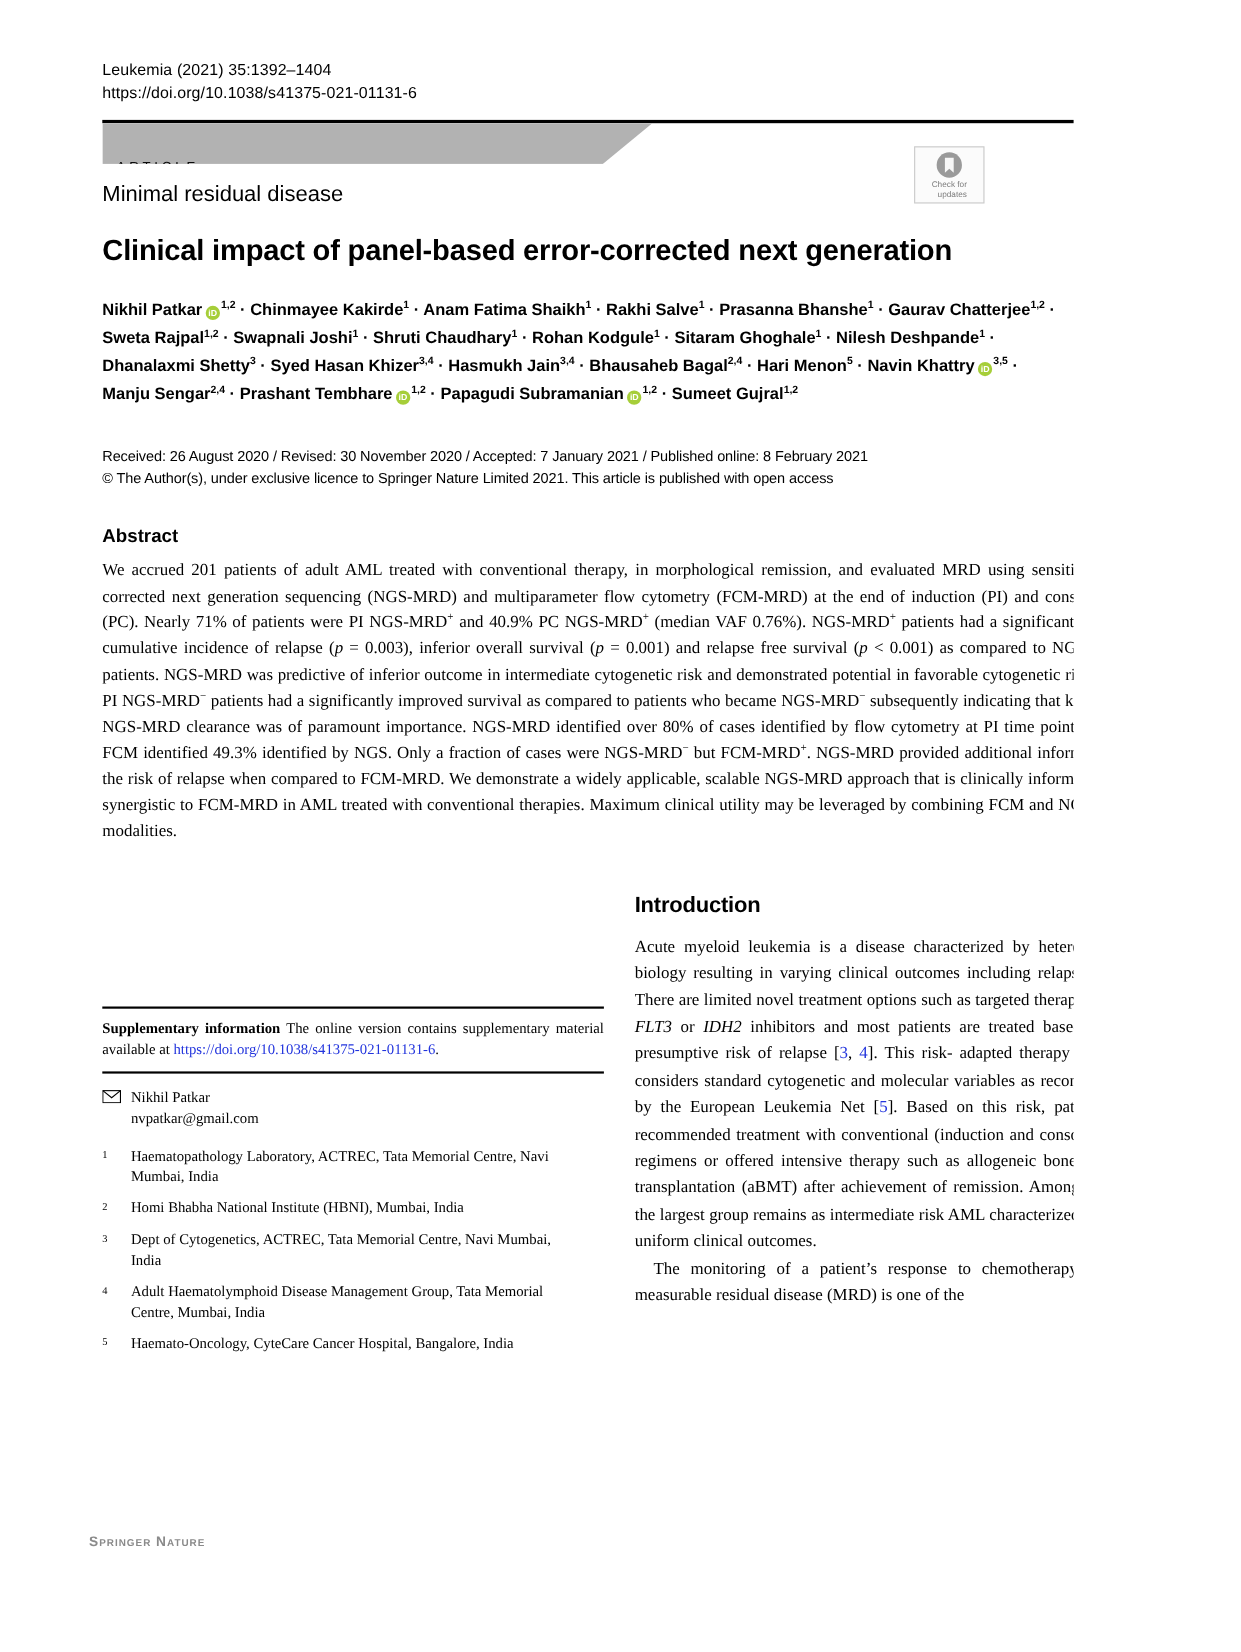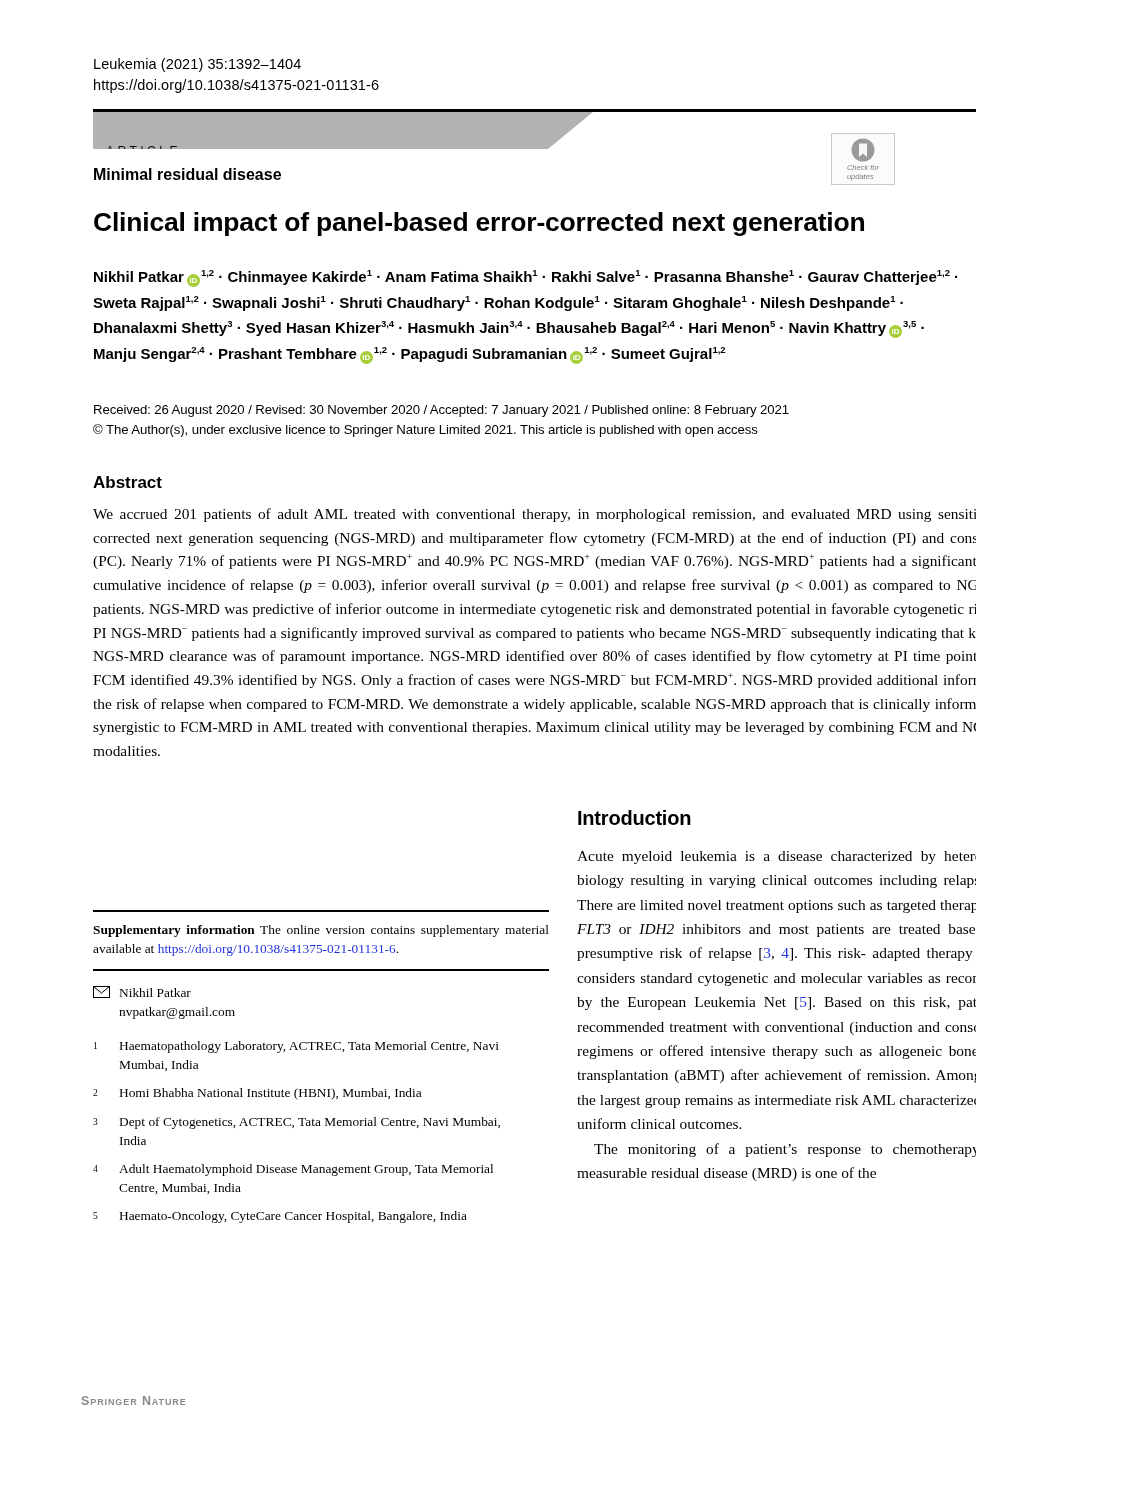--- a/index.html
+++ b/index.html
@@ -11,23 +11,23 @@
   .rule-top{height:3px;background:#000;margin-top:13px;}
   .article-bar{height:37px;background:#b2b2b2;width:500px;
                clip-path:polygon(0 0,100% 0,calc(100% - 45px) 100%,0 100%);
                display:flex;align-items:center;}
   .article-bar span{font-size:12px;font-weight:normal;letter-spacing:3.5px;padding-left:13px;color:#0a0a0a;margin-top:40px;}
 
   .badge{position:absolute;top:133px;right:81px;width:62px;height:50px;border:1px solid #c9c9c9;
          background:#fbfbfb;display:flex;flex-direction:column;align-items:center;justify-content:center;
          cursor:pointer;}
   .badge svg{display:block;margin-bottom:1px;}
-  .badge .bt{font-size:7.5px;line-height:8.5px;color:#7d7d7d;text-align:left;font-style:italic;}
+  .badge .bt{font-size:7.5px;line-height:8.5px;color:#7d7d7d;text-align:right;}
 
-  .kicker{margin-top:17px;font-size:16px;font-weight:bold;}
+  .kicker{margin-top:17px;font-size:20px;font-weight:normal;}
   .title{margin-top:21px;font-size:26.5px;line-height:34px;font-weight:bold;letter-spacing:-0.2px;}
 
   .authors{margin-top:25px;font-size:15px;font-weight:bold;line-height:25.5px;width:940px;}
   .authors sup{font-size:9.5px;line-height:0;}
   .orcid{display:inline-block;width:13px;height:13px;border-radius:50%;background:#A6CE39;color:#fff;
          font-size:8px;line-height:13px;text-align:center;font-weight:bold;margin:0 1px 0 3px;
          vertical-align:-1px;cursor:pointer;}
   .dot{font-weight:bold;}
 
   .meta{margin-top:34px;font-size:13.2px;line-height:20px;letter-spacing:-0.1px;}

